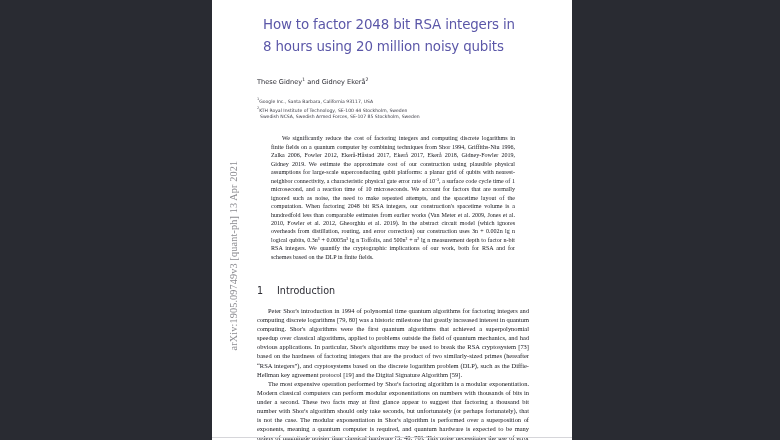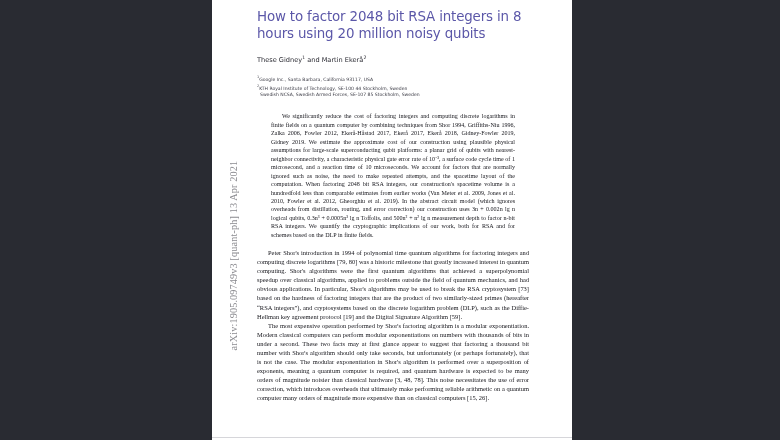--- a/index.html
+++ b/index.html
@@ -51,25 +51,25 @@
   
   #col {
     position: absolute;
     left: 45px;
     top: 0;
     width: 272px;
     height: 440px;
   }
 
   #title {
-    margin: 0;
+    margin: 6px;
     padding-top: 8px;
     font-family: "DejaVu Sans", sans-serif;
     font-size: 13.4px;
-    line-height: 17px;
+    line-height: 22px;
     font-weight: 400;
     color: #5b57a8;
     letter-spacing: -0.15px;
   }
 
   #authors {
     margin: 0;
     padding-top: 11px;
     font-family: "DejaVu Sans", sans-serif;
     font-size: 6.6px;
@@ -152,33 +152,36 @@
 
   <div id="page">
 
     <div id="arxiv-stamp">arXiv:1905.09749v3  [quant-ph]  13 Apr 2021</div>
 
     <div id="col">
 
       <h1 id="title">How to factor 2048 bit RSA integers in 8 hours using 20 million noisy qubits</h1>
 
       <div id="authors">
-        <span>These Gidney</span><sup>1</sup><span> and </span><span>Martin Ekerå</span><sup>2</sup>
+        <span>These Gidney</span><sup>1</sup><span> and </span><span>Gidney Ekerå</span><sup>2</sup>
       </div>
 
       <div class="affils">
         <p class="affil"><sup>1</sup><span>Google Inc., Santa Barbara, California 93117, USA</span></p>
         <p class="affil"><sup>2</sup><span>KTH Royal Institute of Technology, SE-100 44 Stockholm, Sweden</span></p>
         <p class="affil cont"><span>Swedish NCSA, Swedish Armed Forces, SE-107 85 Stockholm, Sweden</span></p>
       </div>
 
       <div id="abstract">
         <p>We significantly reduce the cost of factoring integers and computing discrete logarithms in finite fields on a quantum computer by combining techniques from Shor 1994, Griffiths-Niu 1996, Zalka 2006, Fowler 2012, Ekerå-Håstad 2017, Ekerå 2017, Ekerå 2018, Gidney-Fowler 2019, Gidney 2019. We estimate the approximate cost of our construction using plausible physical assumptions for large-scale superconducting qubit platforms: a planar grid of qubits with nearest-neighbor connectivity, a characteristic physical gate error rate of 10⁻³, a surface code cycle time of 1 microsecond, and a reaction time of 10 microseconds. We account for factors that are normally ignored such as noise, the need to make repeated attempts, and the spacetime layout of the computation. When factoring 2048 bit RSA integers, our construction's spacetime volume is a hundredfold less than comparable estimates from earlier works (Van Meter et al. 2009, Jones et al. 2010, Fowler et al. 2012, Gheorghiu et al. 2019). In the abstract circuit model (which ignores overheads from distillation, routing, and error correction) our construction uses 3n + 0.002n lg n logical qubits, 0.3n³ + 0.0005n³ lg n Toffolis, and 500n² + n² lg n measurement depth to factor n-bit RSA integers. We quantify the cryptographic implications of our work, both for RSA and for schemes based on the DLP in finite fields.</p>
       </div>
 
+      <div id="sec1">
+        <span class="num">1</span><span>Introduction</span>
+      </div>
 
       <div id="body-text">
         <p>Peter Shor's introduction in 1994 of polynomial time quantum algorithms for factoring integers and computing discrete logarithms [79, 80] was a historic milestone that greatly increased interest in quantum computing. Shor's algorithms were the first quantum algorithms that achieved a superpolynomial speedup over classical algorithms, applied to problems outside the field of quantum mechanics, and had obvious applications. In particular, Shor's algorithms may be used to break the RSA cryptosystem [73] based on the hardness of factoring integers that are the product of two similarly-sized primes (hereafter “RSA integers”), and cryptosystems based on the discrete logarithm problem (DLP), such as the Diffie-Hellman key agreement protocol [19] and the Digital Signature Algorithm [59].</p>
         <p>The most expensive operation performed by Shor's factoring algorithm is a modular exponentiation. Modern classical computers can perform modular exponentiations on numbers with thousands of bits in under a second. These two facts may at first glance appear to suggest that factoring a thousand bit number with Shor's algorithm should only take seconds, but unfortunately (or perhaps fortunately), that is not the case. The modular exponentiation in Shor's algorithm is performed over a superposition of exponents, meaning a quantum computer is required, and quantum hardware is expected to be many orders of magnitude noisier than classical hardware [3, 48, 78]. This noise necessitates the use of error correction, which introduces overheads that ultimately make performing reliable arithmetic on a quantum computer many orders of magnitude more expensive than on classical computers [15, 26].</p>
       </div>
 
     </div>
   </div>
 
   <div id="page-bottom-rule"></div>

